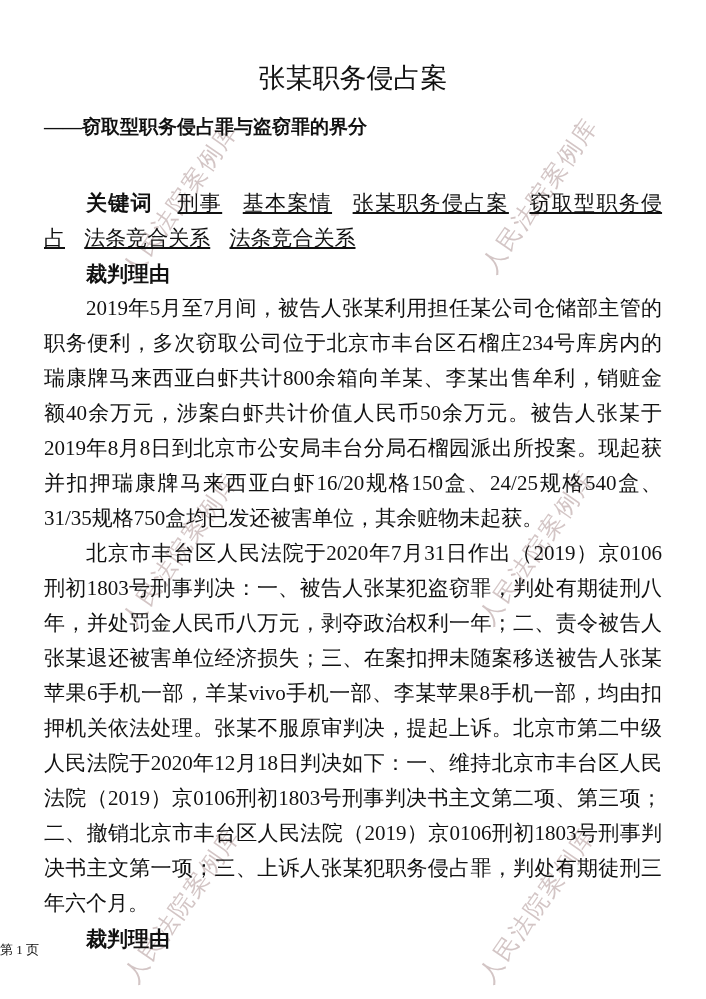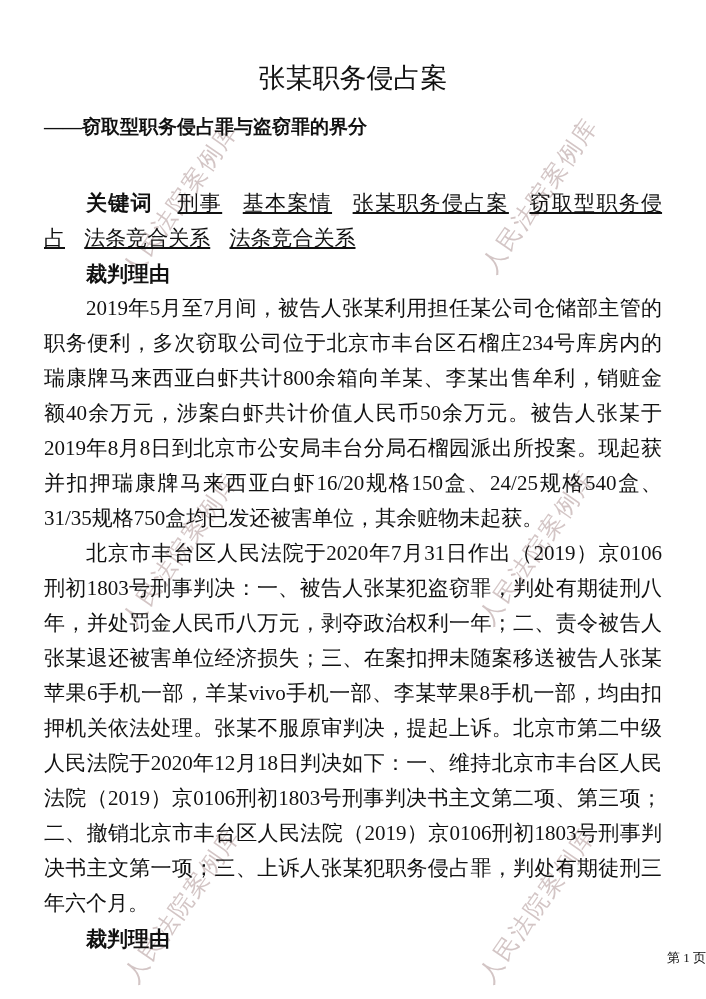--- a/index.html
+++ b/index.html
@@ -80,22 +80,22 @@
     margin: 0;
     font-size: 21px;
     line-height: 35px;
     text-indent: 2em;
     text-align: justify;
   }
   .page-footer {
     position: absolute;
     left: 0;
     right: 0;
-    bottom: 32px;
-    text-align: right;
+    bottom: 40px;
+    text-align: left;
     font-size: 13px;
     z-index: 1;
   }
 </style>
 </head>
 <body>
 
 <div class="page">
 
   <div class="watermark-layer">

